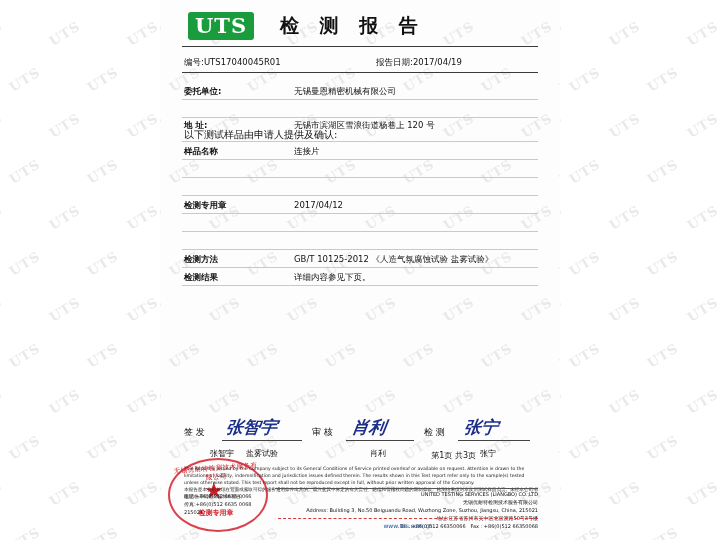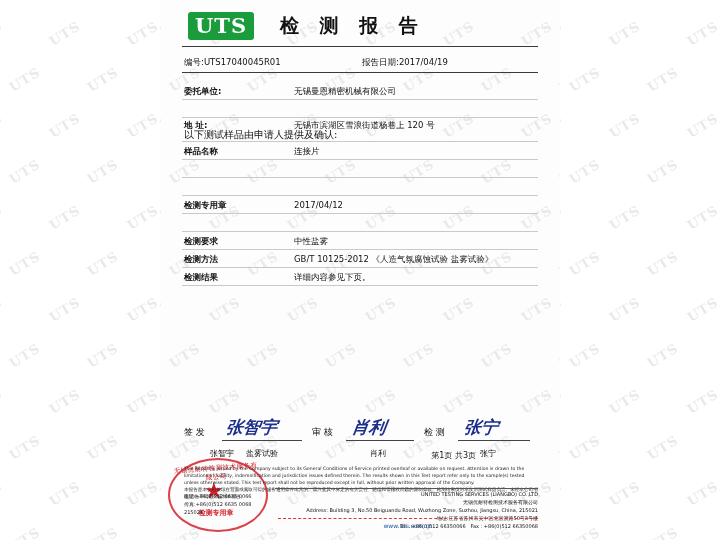--- a/index.html
+++ b/index.html
@@ -67,21 +67,21 @@
     position:absolute;left:22px;right:22px;top:46px;
     height:1px;background:#3a3a3a;
   }
 
   
   .meta{
     position:absolute;left:24px;right:24px;top:57px;
     font-size:8.5px;color:#111;
   }
   .meta .no{position:absolute;left:0;top:0;white-space:nowrap;}
-  .meta .dt{position:absolute;left:178px;top:0;white-space:nowrap;}
+  .meta .dt{position:absolute;left:192px;top:0;white-space:nowrap;}
 
   .rule2{position:absolute;left:22px;right:22px;top:72px;height:1px;background:#3a3a3a;}
 
   
   .field{
     position:absolute;left:24px;right:24px;
     font-size:8.5px;color:#111;height:13px;
   }
   .field .lbl{
     position:absolute;left:0;top:0;width:84px;
@@ -359,24 +359,20 @@
   <div class="hline" style="top:195px"></div>
 
   <div class="field" style="top:200px">
     <span class="lbl">检测专用章</span>
     <span class="val">2017/04/12</span>
   </div>
   <div class="hline" style="top:213px"></div>
 
   <div class="hline" style="top:231px"></div>
 
-  <div class="field" style="top:236px">
-    <span class="lbl">检测要求</span>
-    <span class="val">中性盐雾</span>
-  </div>
   <div class="hline" style="top:249px"></div>
 
   <div class="field" style="top:254px">
     <span class="lbl">检测方法</span>
     <span class="val">GB/T 10125-2012 《人造气氛腐蚀试验 盐雾试验》</span>
   </div>
   <div class="hline" style="top:267px"></div>
 
   <div class="field" style="top:272px">
     <span class="lbl">检测结果</span>

